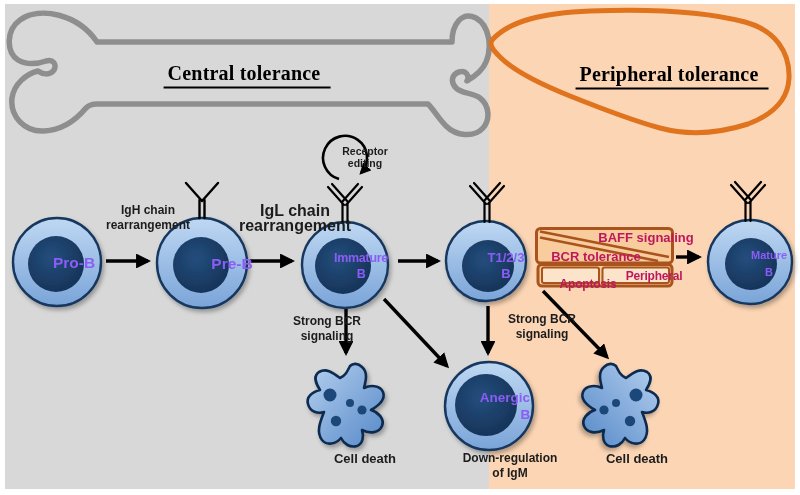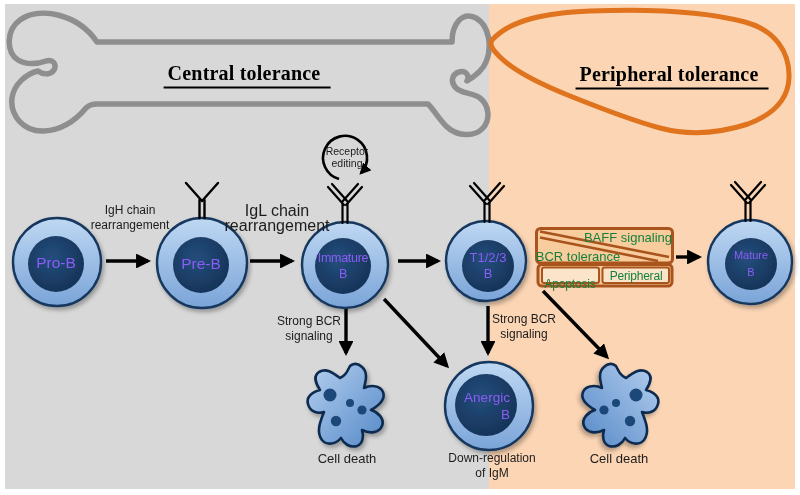--- a/index.html
+++ b/index.html
@@ -6,24 +6,24 @@
   .stage{
     position:relative;width:800px;height:495px;background:#ffffff;
     font-family:"Liberation Sans", sans-serif;overflow:hidden;
   }
   .bg{position:absolute;top:4px;height:485px;}
   .bg.central{left:5px;width:484px;background:#d8d8d8;}
   .bg.peripheral{left:489px;width:306px;background:#fbd5b4;}
   svg.overlay{position:absolute;left:0;top:0;}
   .lbl{
     position:absolute;transform:translate(-50%,-50%);
-    font-weight:normal;color:#1c1c1c;text-align:center;white-space:nowrap;
+    font-weight:bold;color:#1c1c1c;text-align:center;white-space:nowrap;margin-left:18px;
   }
   .lbl.white{color:#8b5cf6;}
-  .lbl.brown{color:#15803d;}
+  .lbl.brown{color:#be185d;}
   .title{
     position:absolute;transform:translate(-50%,-50%);
     font-weight:bold;color:#000000;font-size:20px;white-space:nowrap;
     border-bottom:2.5px solid #000;padding:0 10px 2px 4px;letter-spacing:.2px;font-family:Liberation Serif, serif;
   }
 </style>
 </head>
 <body>
 
 <div class="stage">
@@ -167,21 +167,21 @@
   <div class="lbl" style="left:277px;top:218px;font-size:16px;line-height:15px;">
     <div>IgL chain</div>
     <div>rearrangement</div>
   </div>
   <div class="lbl" style="left:347px;top:157px;font-size:10.5px;line-height:11.5px;">
     <div>Receptor</div>
     <div>editing</div>
   </div>
 
   <div class="lbl white" style="left:56px;top:263px;font-size:15.5px;">Pro-B</div>
-  <div class="lbl white" style="left:201px;top:264px;font-size:15.5px;">Pre-B</div>
+  <div class="lbl white" style="left:214px;top:264px;font-size:15.5px;">Pre-B</div>
   <div class="lbl white" style="left:343px;top:266px;font-size:12.5px;line-height:16px;letter-spacing:-.3px;">
     <div>Immature</div>
     <div>B</div>
   </div>
   <div class="lbl white" style="left:488px;top:266px;font-size:13px;line-height:16px;">
     <div>T1/2/3</div>
     <div>B</div>
   </div>
   <div class="lbl white" style="left:751px;top:263px;font-size:11px;line-height:16.5px;">
     <div>Mature</div>

